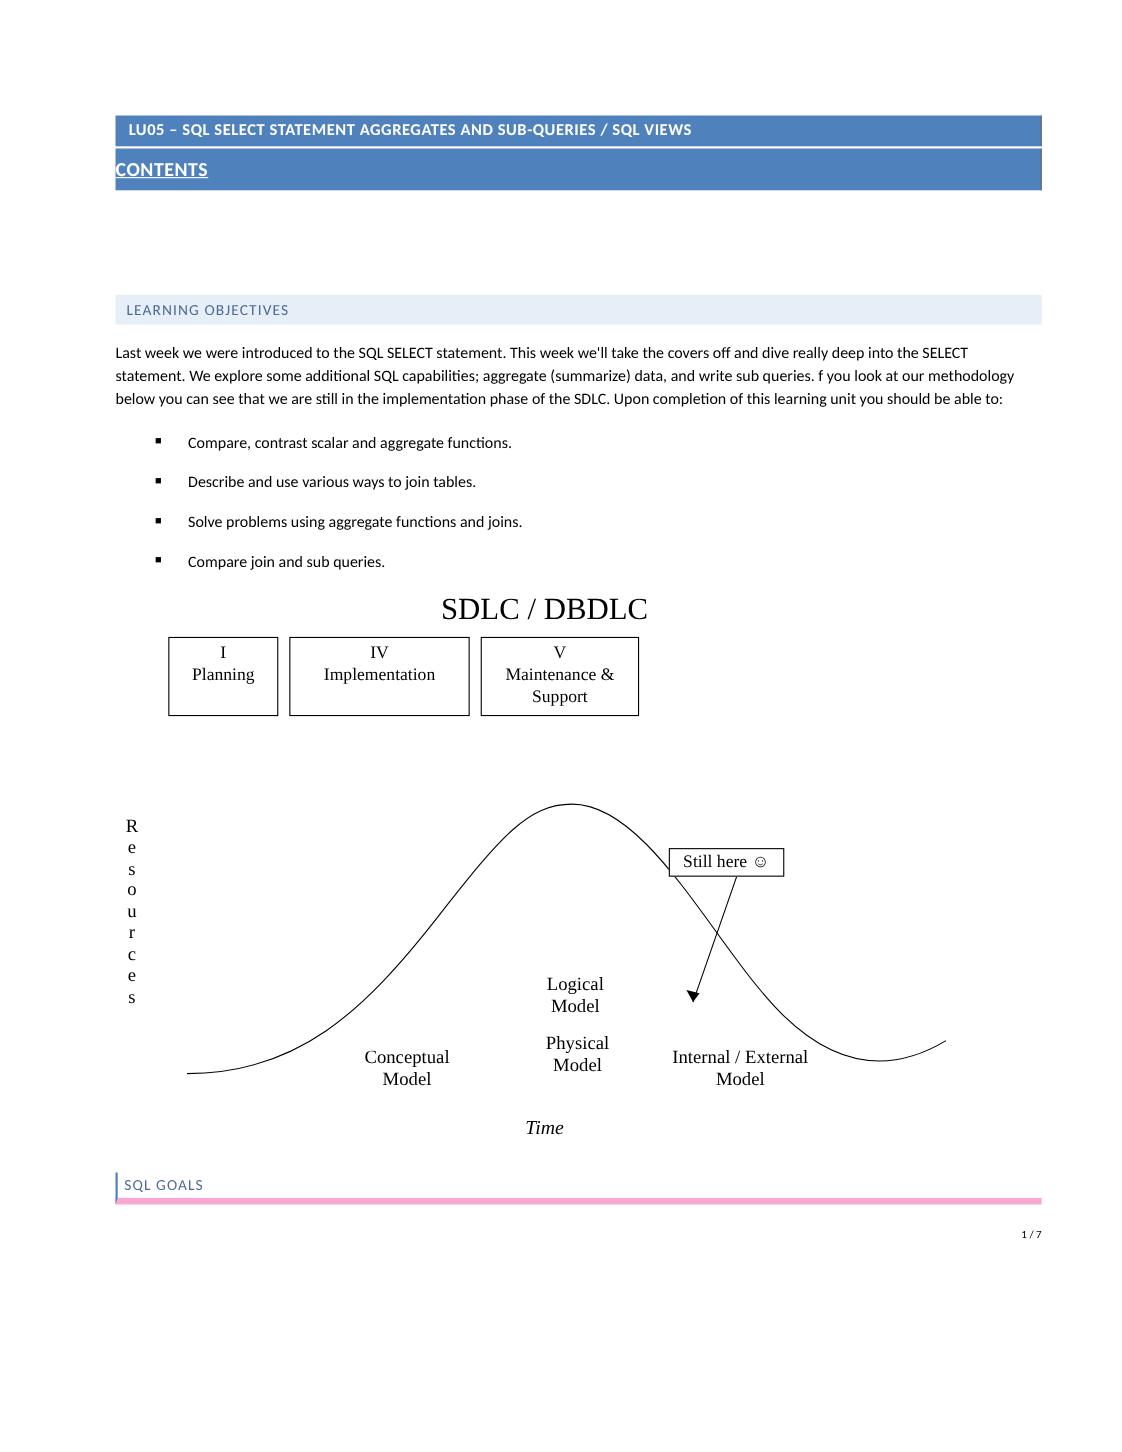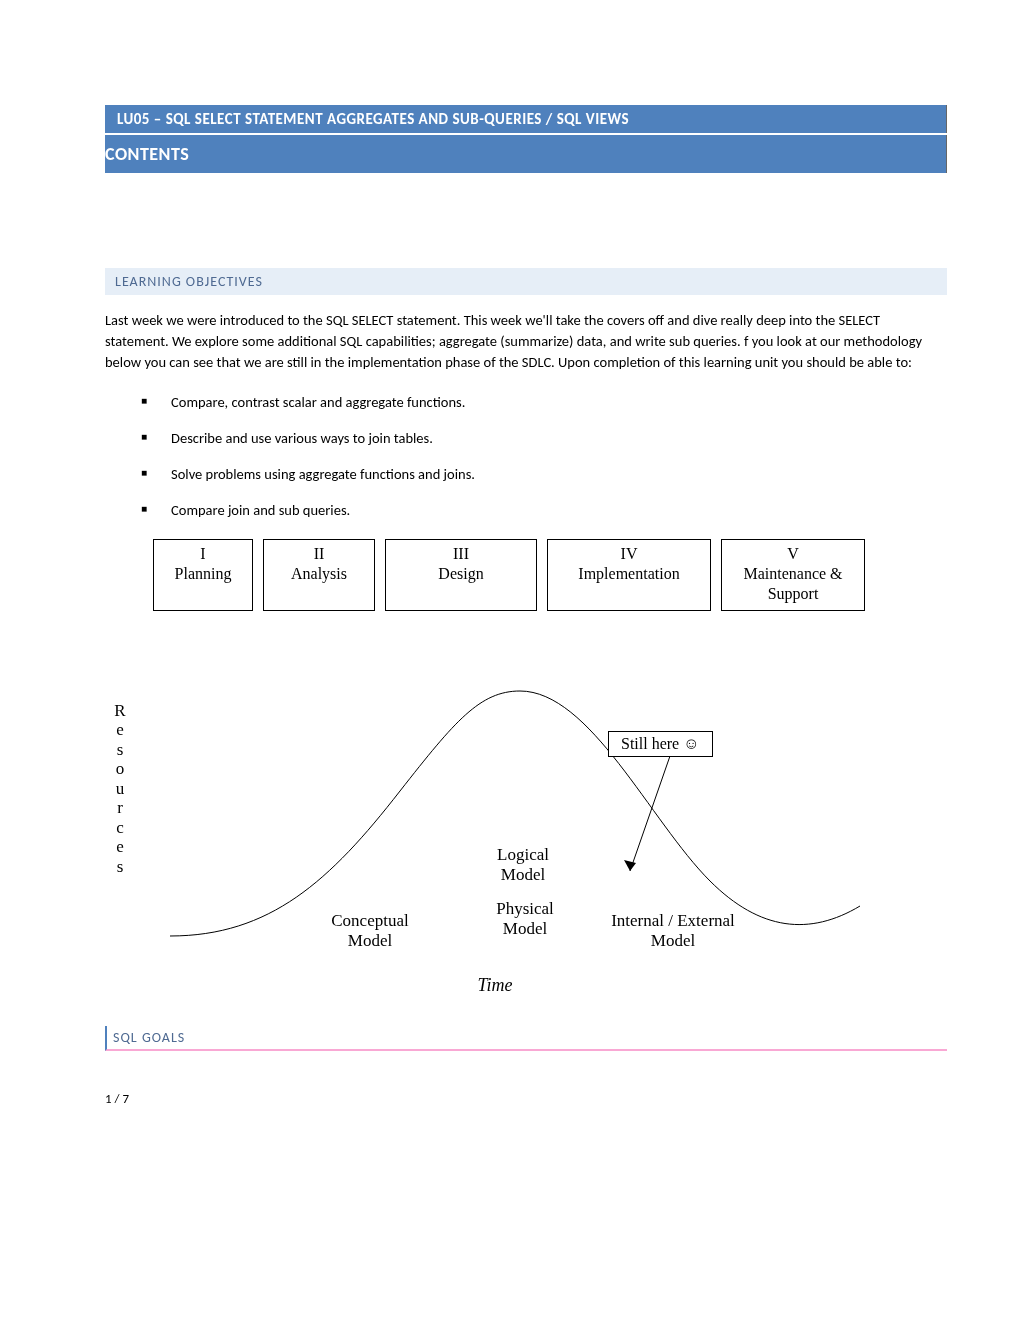--- a/index.html
+++ b/index.html
@@ -25,20 +25,21 @@
     }
     .banner2 {
       background: #4f81bd;
       color: #fff;
       padding: 8px 12px 8px 0;
       font-size: 18px;
       font-weight: bold;
       letter-spacing: 0.5px;
       margin-top: 2px;
       border-right: 1px solid #666;
+      text-decoration: underline;
     }
     .section-heading {
       background: #e6eef7;
       color: #4f6a92;
       padding: 5px 10px;
       font-size: 14px;
       letter-spacing: 1px;
       margin-top: 95px;
     }
     .body-text {
@@ -127,30 +128,30 @@
     .xaxis {
       font-family: "Times New Roman", serif;
       font-size: 18px;
       text-align: center;
       margin-top: 4px;
       font-style: italic;
     }
     .sql-goals {
       margin-top: 30px;
       border-left: 2px solid #4f81bd;
-      border-bottom: 2px solid #f9a8d4;
+      border-bottom: 6px solid #f9a8d4;
       padding: 3px 0 3px 6px;
       color: #4f6a92;
       font-size: 14px;
       letter-spacing: 1px;
     }
     .page-num {
-      text-align: left;
-      font-size: 13px;
-      margin-top: 40px;
+      text-align: right;
+      font-size: 10px;
+      margin-top: 20px;
     }
     .sc { font-variant: small-caps; }
   </style>
 </head>
 <body>
 
 <div class="page">
 
   <div class="banner1">LU05 – SQL SELECT STATEMENT AGGREGATES AND SUB-QUERIES / SQL VIEWS</div>
   <div class="banner2 sc">CONTENTS</div>
@@ -160,33 +161,26 @@
   <p class="body-text">Last week we were introduced to the SQL SELECT statement. This week we'll take the covers off and dive really deep into the SELECT statement. We explore some additional SQL capabilities; aggregate (summarize) data, and write sub queries. f you look at our methodology below you can see that we are still in the implementation phase of the SDLC. Upon completion of this learning unit you should be able to:</p>
 
   <ul class="objectives">
     <li>Compare, contrast scalar and aggregate functions.</li>
     <li>Describe and use various ways to join tables.</li>
     <li>Solve problems using aggregate functions and joins.</li>
     <li>Compare join and sub queries.</li>
   </ul>
 
   <div class="diagram-wrap">
+    <div class="diagram-title">SDLC / DBDLC</div>
 
     <div class="phase-row">
       <div class="phase-box" style="width:98px">
         <div>I</div>
         <div>Planning</div>
-      </div>
-      <div class="phase-box" style="width:110px">
-        <div>II</div>
-        <div>Analysis</div>
-      </div>
-      <div class="phase-box" style="width:150px">
-        <div>III</div>
-        <div>Design</div>
       </div>
       <div class="phase-box" style="width:162px">
         <div>IV</div>
         <div>Implementation</div>
       </div>
       <div class="phase-box" style="width:142px">
         <div>V</div>
         <div>Maintenance &amp; Support</div>
       </div>
     </div>

